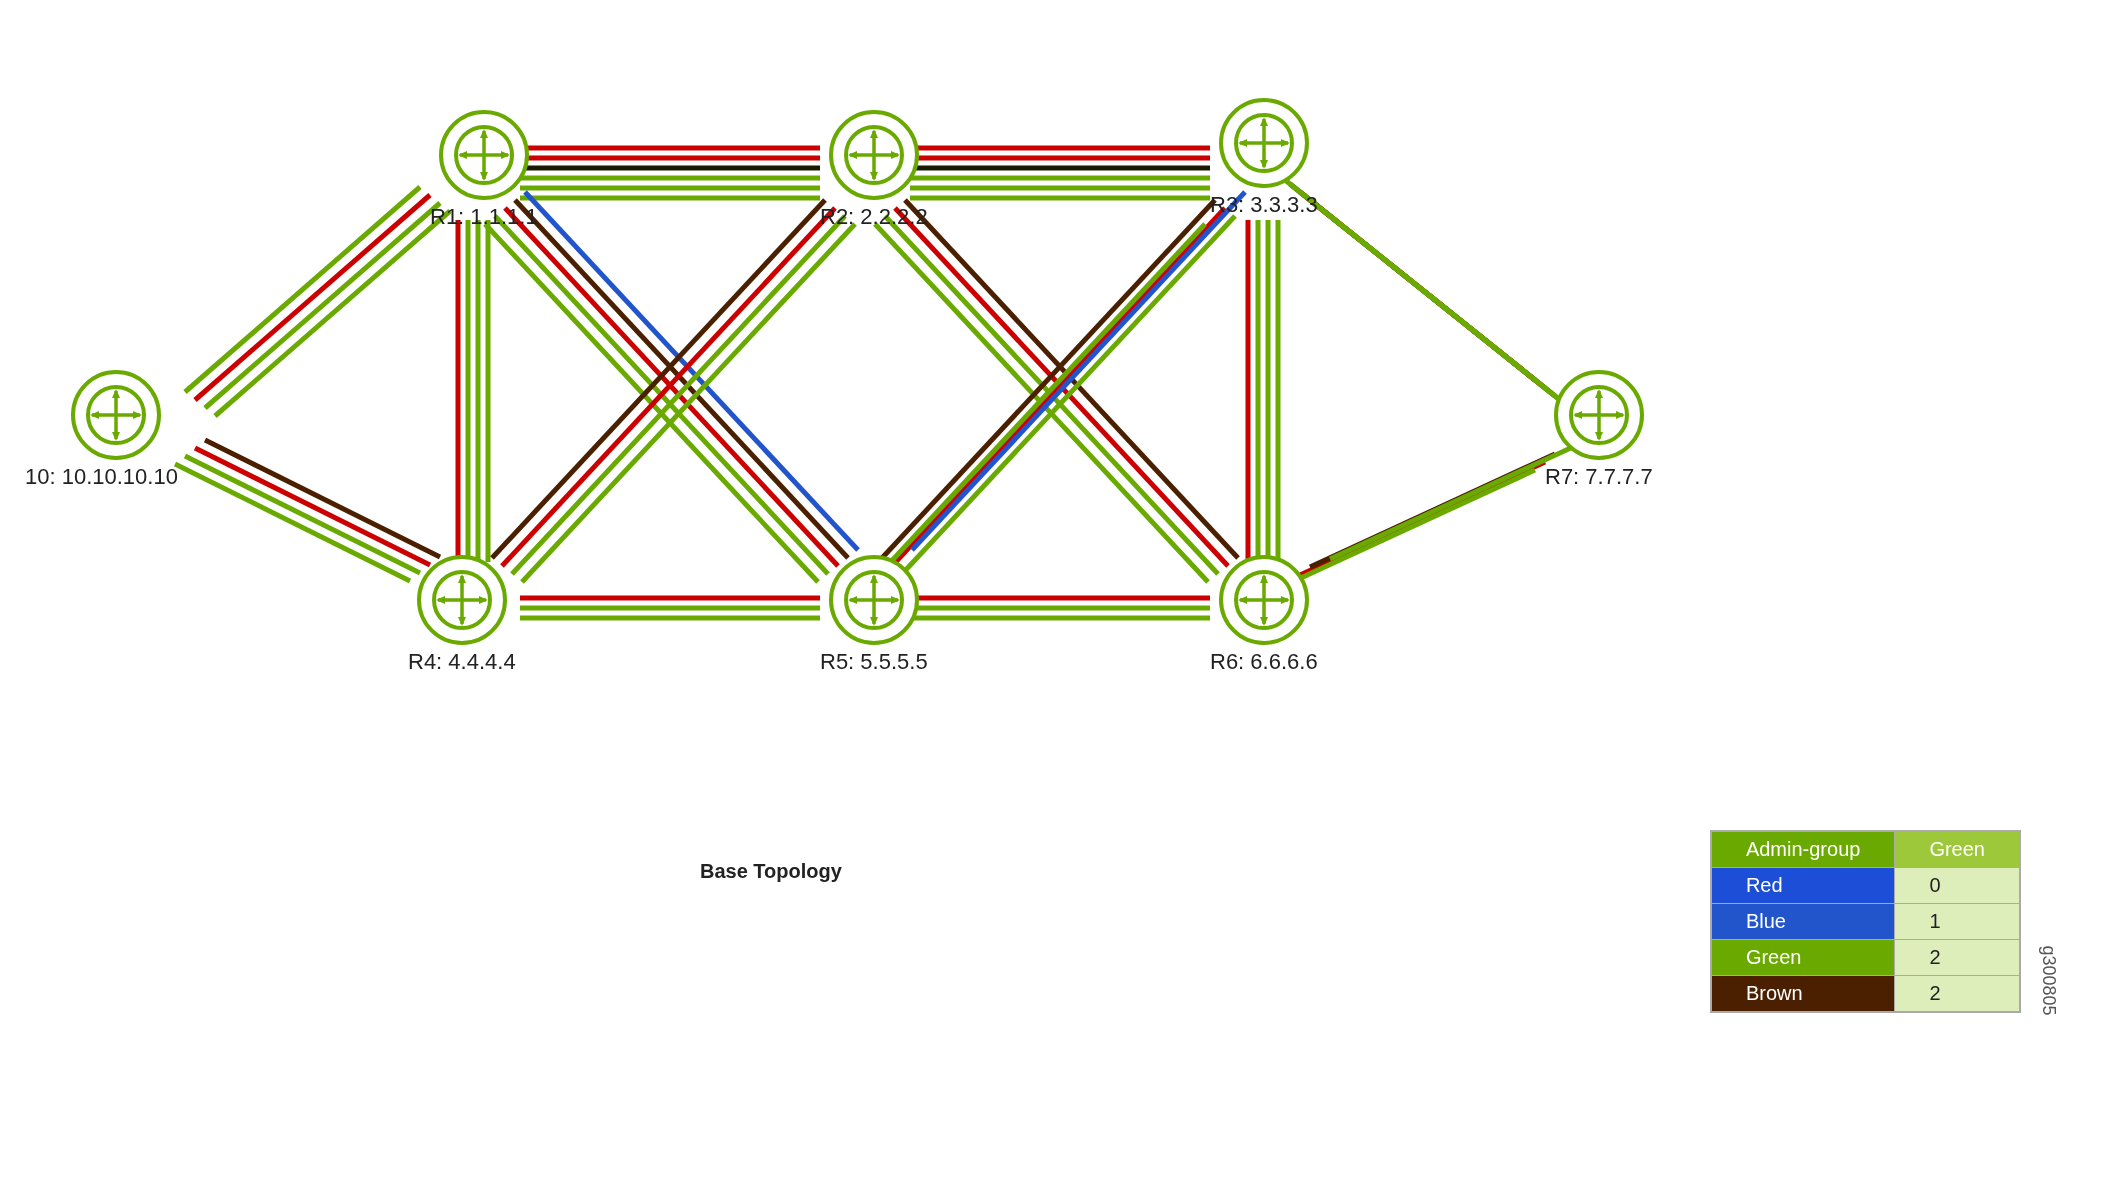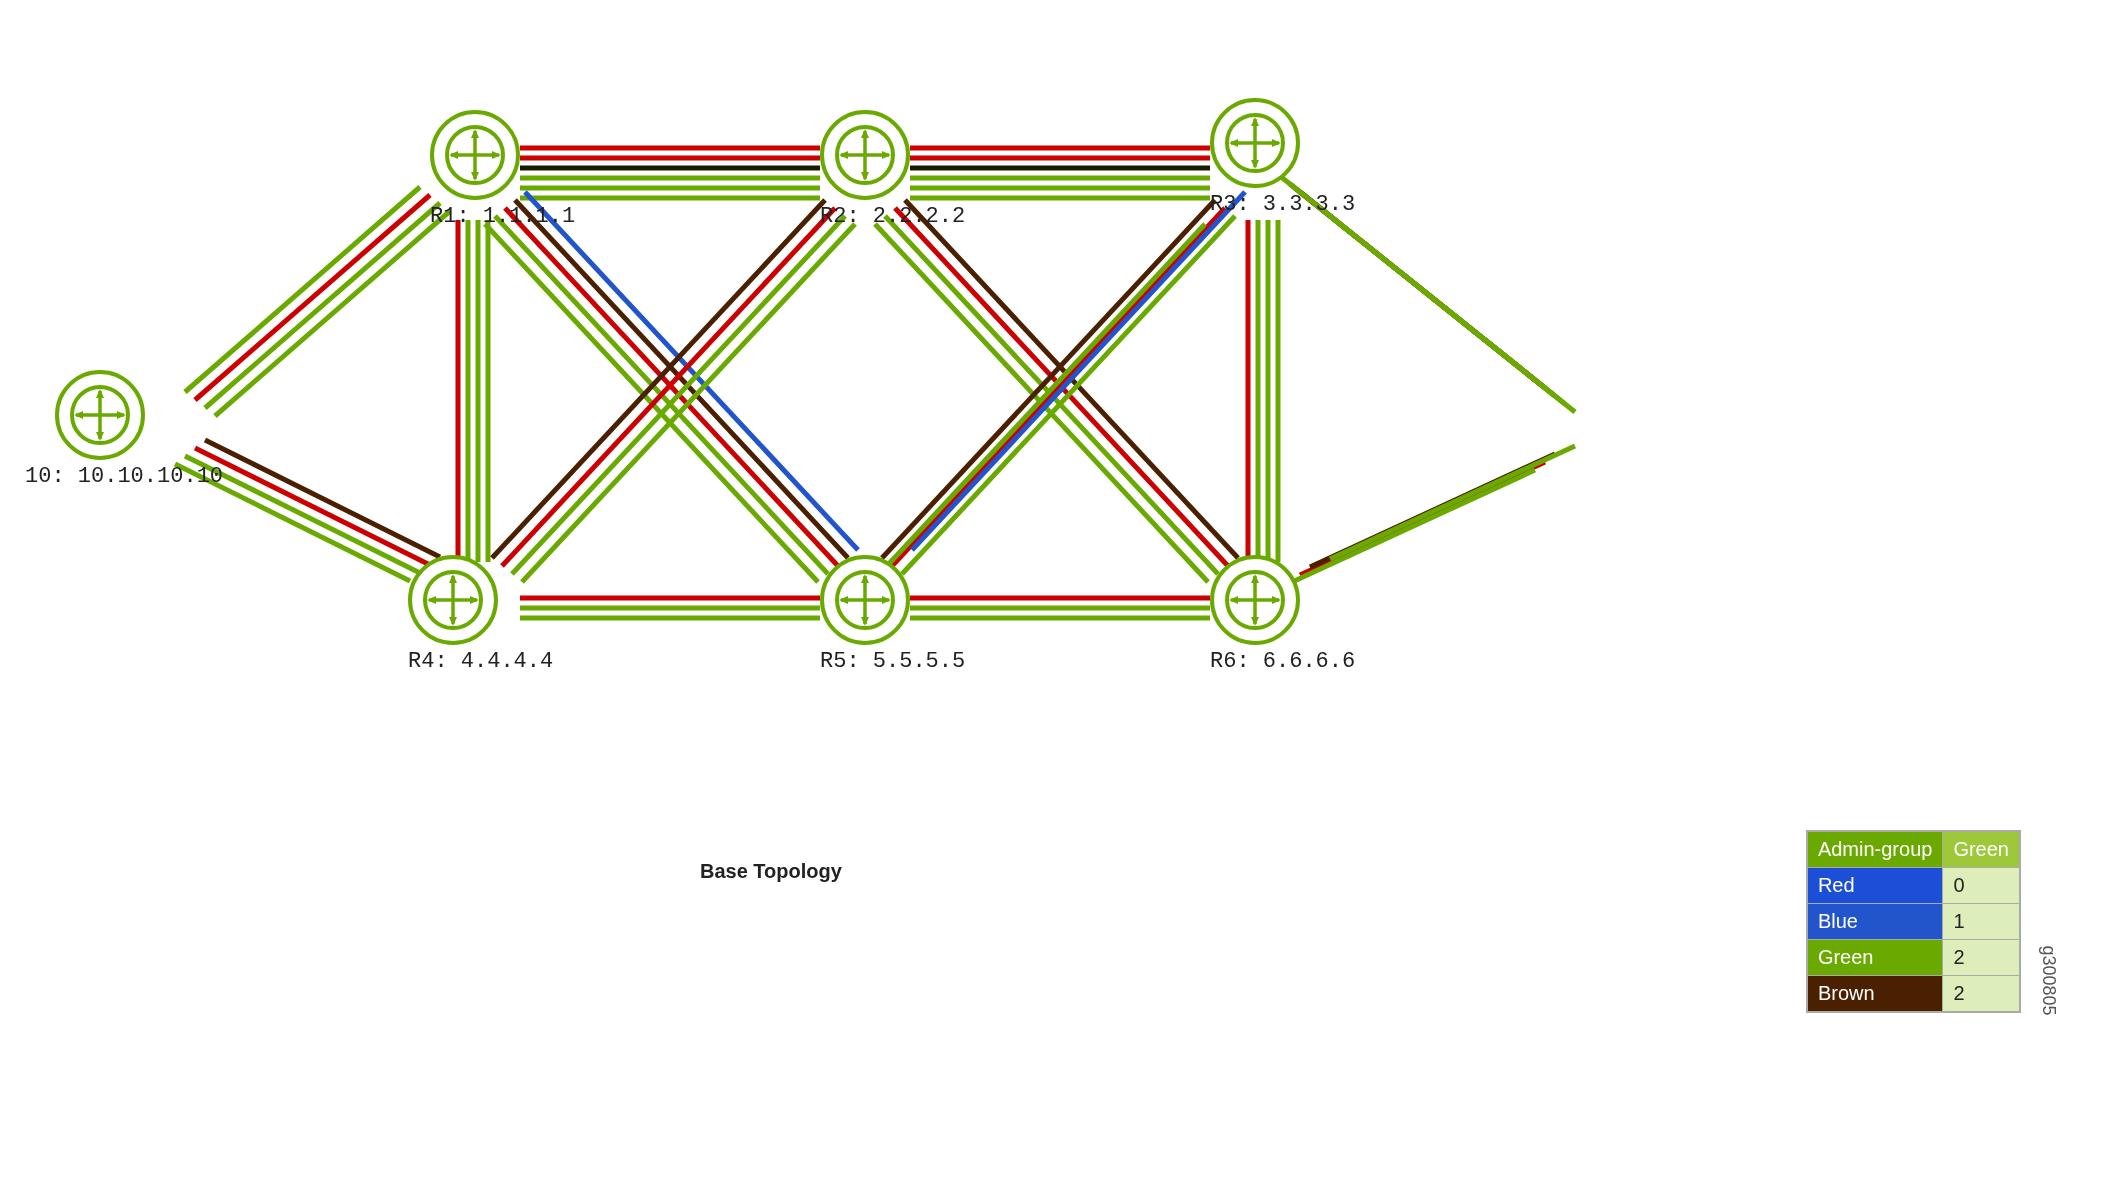--- a/index.html
+++ b/index.html
@@ -21,21 +21,21 @@
       position: absolute;
       top: 0;
       left: 0;
       width: 2101px;
       height: 800px;
     }
     .router-node {
       position: absolute;
       display: flex;
       flex-direction: column;
-      font-family: Liberation Mono, monospace;
+      align-items: center;
     }
     .router-circle {
       width: 90px;
       height: 90px;
       border-radius: 50%;
       border: 4px solid #6aaa00;
       background: #ffffff;
       display: flex;
       align-items: center;
       justify-content: center;
@@ -56,21 +56,21 @@
     
     .legend {
       position: absolute;
       border: 1px solid #aaa;
     }
     .legend table {
       border-collapse: collapse;
     }
     .legend table th, .legend table td {
       border: 1px solid #aaa;
-      padding: 6px 10px;
+      padding: 6px 34px;
       font-size: 20px;
       font-weight: 500;
     }
     .legend-header-group {
       background: #6aaa00;
       color: #fff;
     }
     .legend-header-value {
       background: #9dc83a;
       color: #fff;
@@ -280,20 +280,34 @@
         <line x1="6" y1="30" x2="54" y2="30" stroke="#6aaa00" stroke-width="3.5"></line>
         <polygon points="30,4 26,13 34,13" fill="#6aaa00"></polygon>
         <polygon points="30,56 26,47 34,47" fill="#6aaa00"></polygon>
         <polygon points="4,30 13,26 13,34" fill="#6aaa00"></polygon>
         <polygon points="56,30 47,26 47,34" fill="#6aaa00"></polygon>
       </svg>
     </div>
     <span class="router-label">R6: 6.6.6.6</span>
   </div>
 
+  <div class="router-node" style="left:1545px; top:370px;">
+    <div class="router-circle">
+      <svg width="60" height="60" viewBox="0 0 60 60">
+        <circle cx="30" cy="30" r="28" fill="none" stroke="#6aaa00" stroke-width="4"></circle>
+        <line x1="30" y1="6" x2="30" y2="54" stroke="#6aaa00" stroke-width="3.5"></line>
+        <line x1="6" y1="30" x2="54" y2="30" stroke="#6aaa00" stroke-width="3.5"></line>
+        <polygon points="30,4 26,13 34,13" fill="#6aaa00"></polygon>
+        <polygon points="30,56 26,47 34,47" fill="#6aaa00"></polygon>
+        <polygon points="4,30 13,26 13,34" fill="#6aaa00"></polygon>
+        <polygon points="56,30 47,26 47,34" fill="#6aaa00"></polygon>
+      </svg>
+    </div>
+    <span class="router-label">R7: 7.7.7.7</span>
+  </div>
 
   <div class="base-topology-label" style="left: 700px; top: 860px;">Base Topology</div>
 
   <div class="legend" style="right: 80px; top: 830px;">
     <table>
       <thead>
         <tr>
           <th class="legend-header-group">Admin-group</th>
           <th class="legend-header-value">Green</th>
         </tr>

